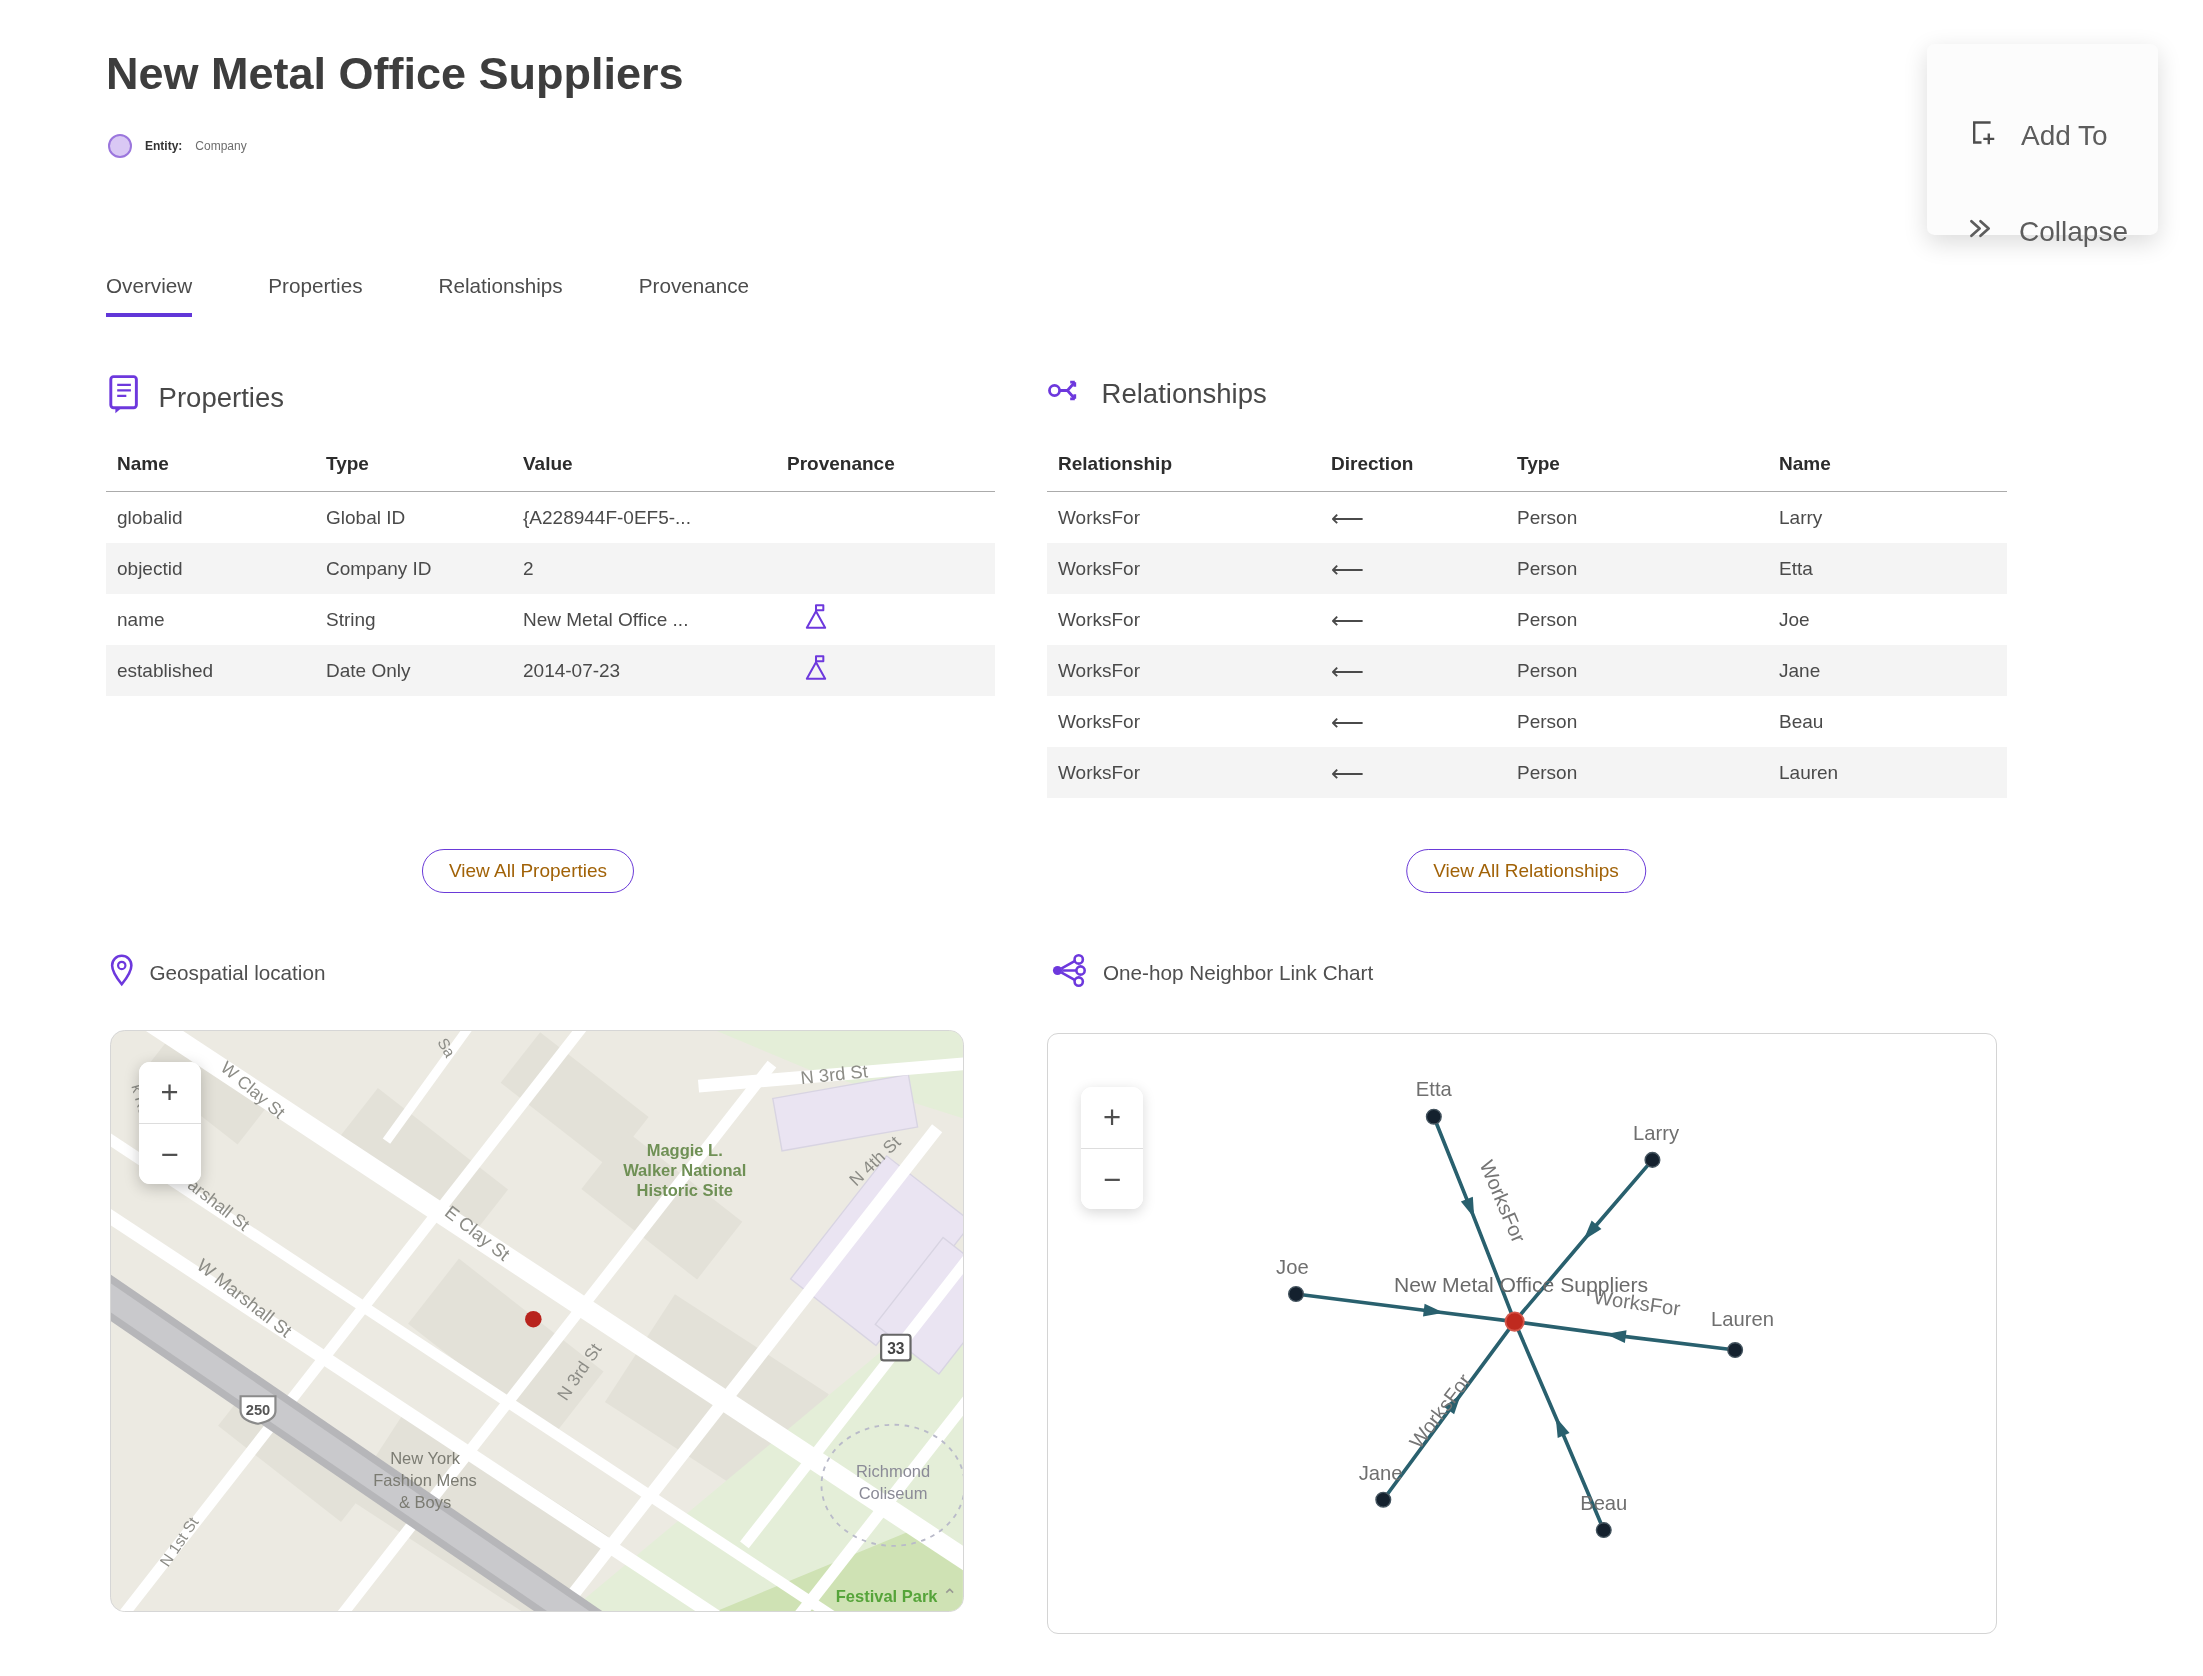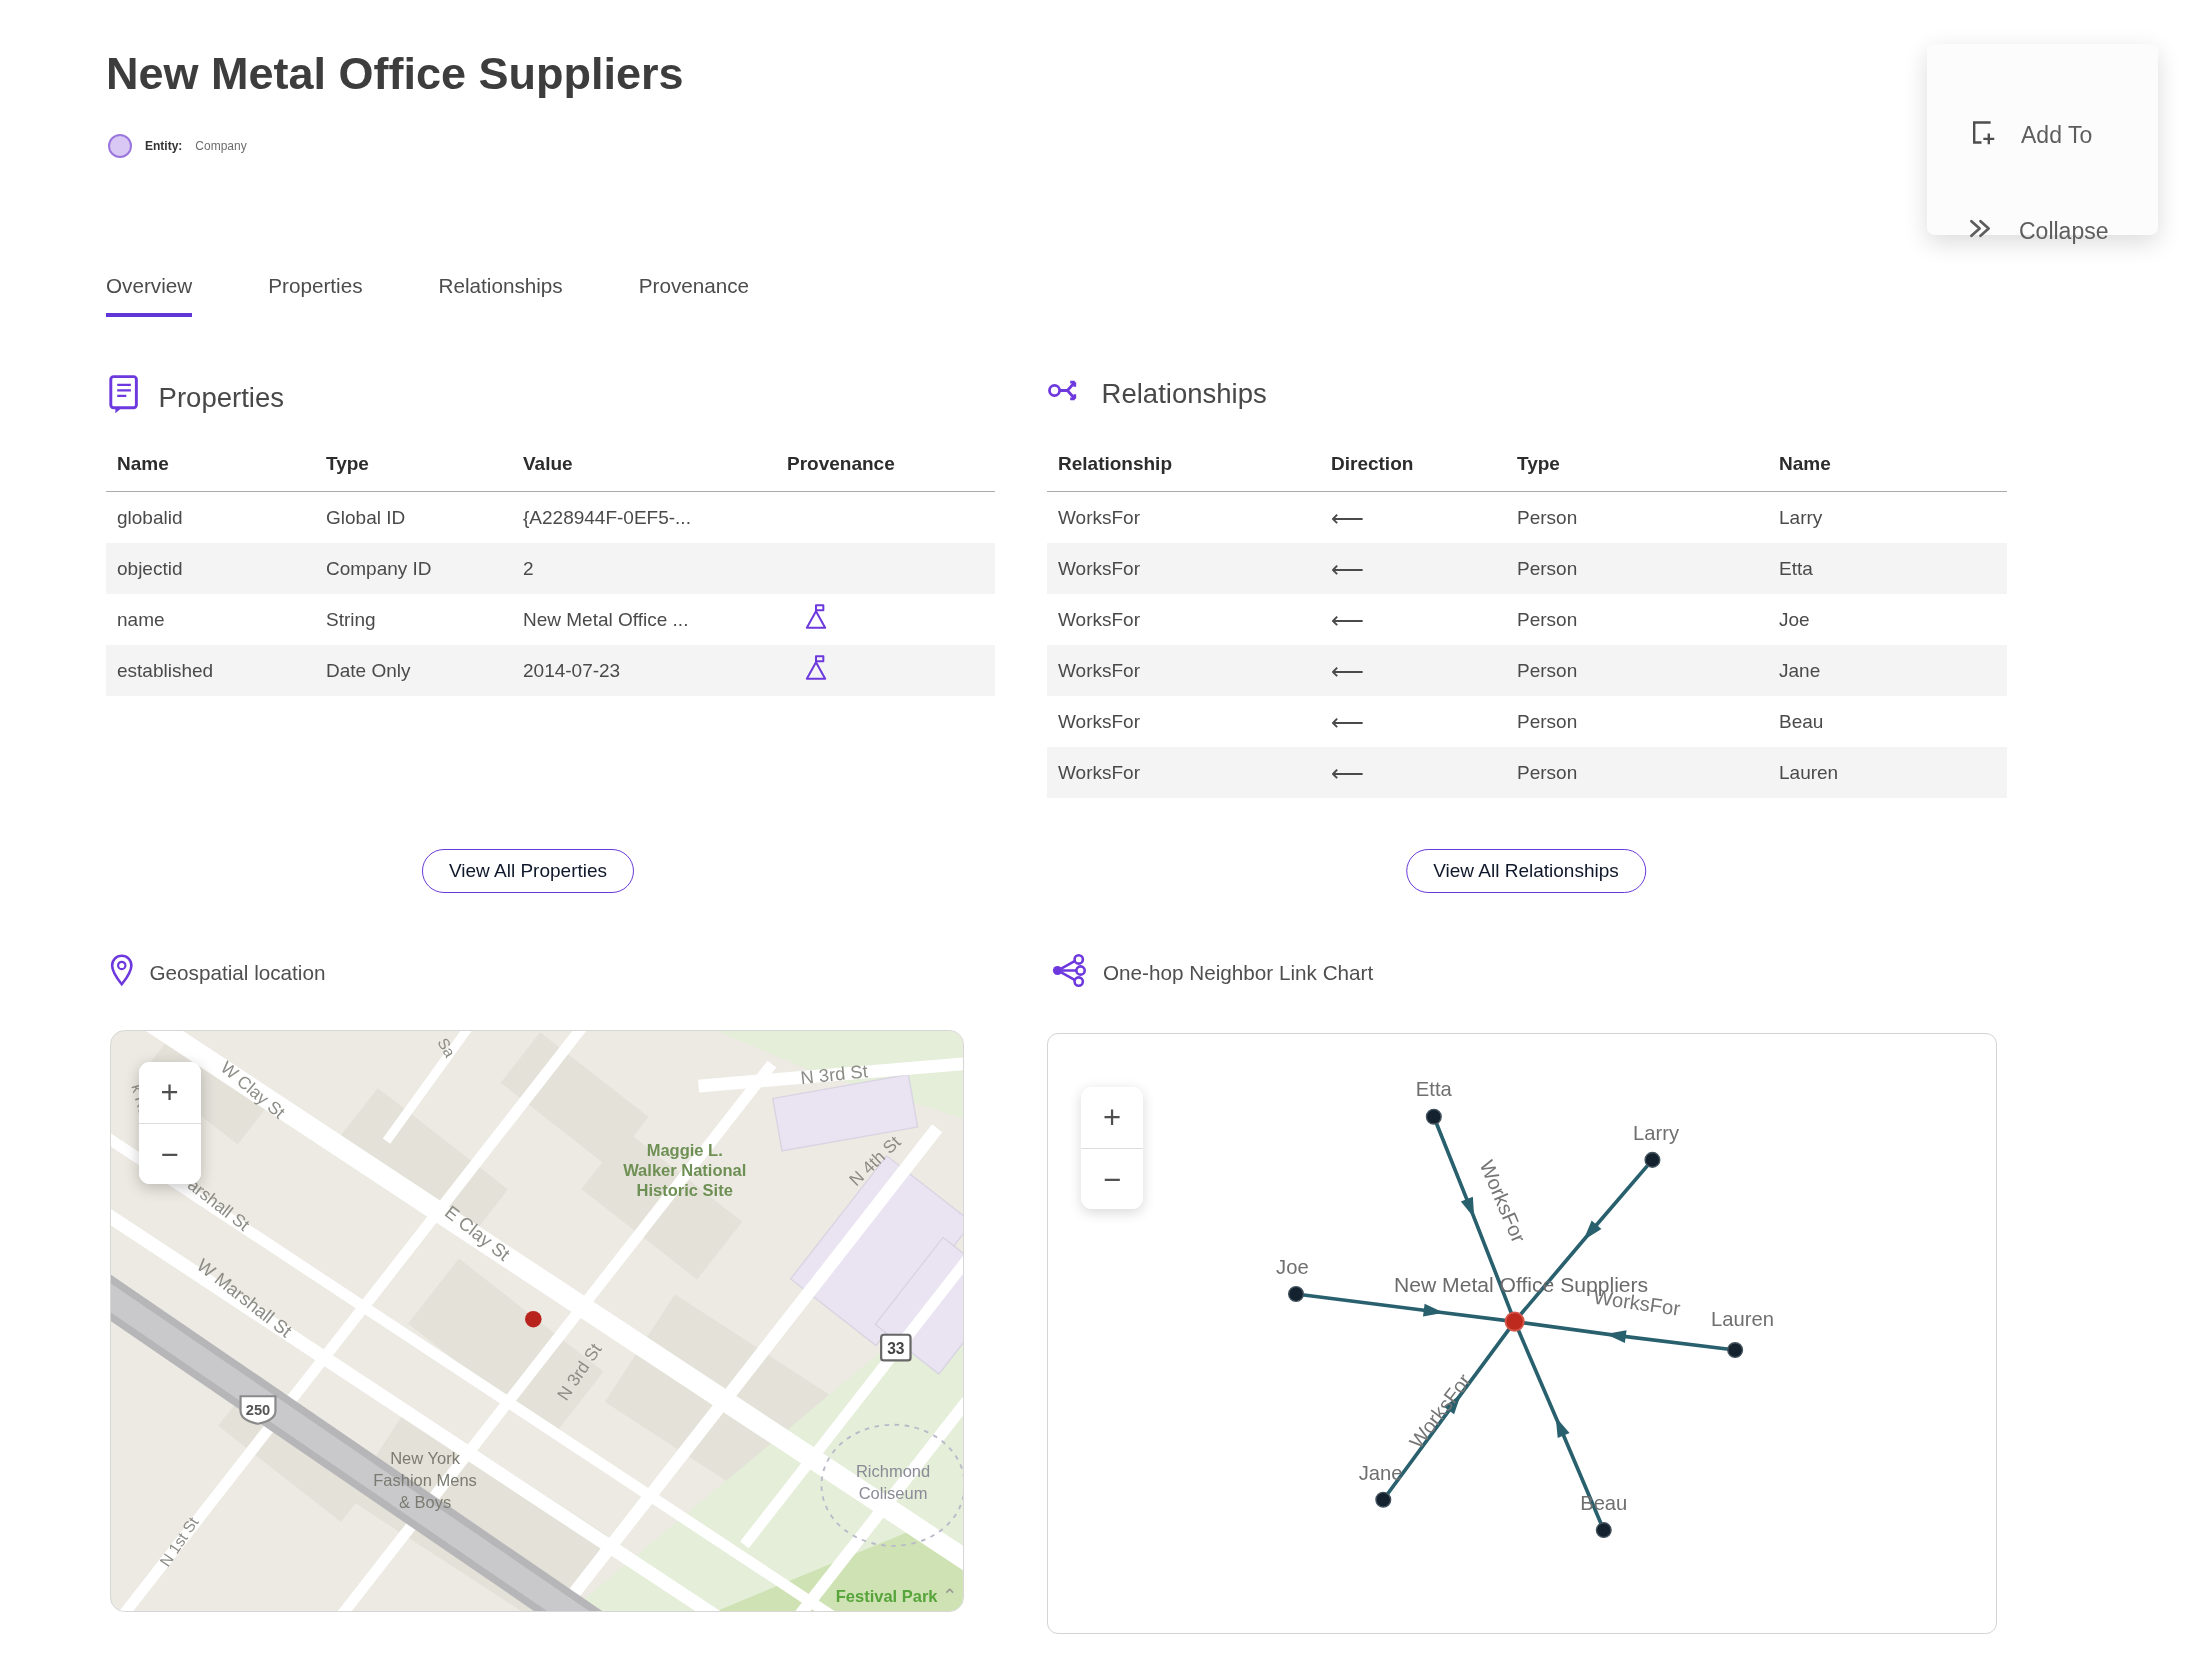--- a/index.html
+++ b/index.html
@@ -10,21 +10,21 @@
   .title{position:absolute;left:106px;top:48px;font-size:45px;font-weight:bold;color:#3d3d3d;}
   .entity-row{position:absolute;left:108px;top:134px;display:flex;align-items:center;gap:13px;font-size:12px;}
   .entity-dot{width:20px;height:20px;border-radius:50%;background:#d9c8f4;border:2.8px solid #9b76dd;}
   .entity-label{font-weight:bold;color:#333;}
   .entity-type{color:#6d6d6d;}
 
   
   .actions-card{position:absolute;left:1927px;top:44px;width:231px;height:191px;background:#fcfcfc;
                 border-radius:7.3px;box-shadow:0 7.3px 24px rgba(0,0,0,.14);}
   .action-row{position:absolute;left:39px;display:flex;align-items:center;gap:24px;color:#5d5d5d;
-              font-size:23px;cursor:pointer;height:37px;}
+              font-size:28px;cursor:pointer;height:37px;}
   .action-add{top:73px;}
   .action-collapse{top:169px;}
 
   
   .tabs{position:absolute;left:106px;top:274px;display:flex;gap:76px;font-size:20.7px;color:#4c4c4c;}
   .tab{padding-bottom:14.7px;cursor:pointer;}
   .tab.active{border-bottom:4.6px solid #6136d8;}
 
   
   .section-head{position:absolute;top:373px;display:flex;align-items:center;gap:15.6px;font-size:27.5px;color:#484848;}
@@ -38,21 +38,21 @@
   .data-table th{text-align:left;font-weight:bold;color:#2c2c2c;padding:5.5px 0 16.5px 11px;
                  border-bottom:1.8px solid #ababab;font-size:19px;}
   .data-table td{height:51px;padding:0 0 0 11px;color:#4a4a4a;vertical-align:middle;}
   .data-table tbody tr:nth-child(even){background:#f4f4f4;}
   .purple{color:#7a46e2;cursor:pointer;}
   .dir-cell{font-family:"DejaVu Sans","Liberation Sans",sans-serif;font-size:23px;color:#222;}
   .flag-wrap{margin-left:16.5px;display:inline-block;}
 
   
   .view-all{position:absolute;top:849px;height:44px;padding:0 26px;border:1.8px solid #6a3ad8;border-radius:24px;
-            background:#fff;color:#0f172a;font-size:19px;font-family:inherit;cursor:pointer;}
+            background:#fff;color:#a16207;font-size:19px;font-family:inherit;cursor:pointer;}
   .left-btn{left:528px;transform:translateX(-50%);}
   .right-btn{left:1526px;transform:translateX(-50%);}
 
   
   .subsection-head{position:absolute;top:953px;display:flex;align-items:center;gap:14px;font-size:20.7px;color:#4f4f4f;}
   .geo-head{left:108px;}
   .onehop-head{left:1050px;}
 
   
   .map-card{position:absolute;left:110px;top:1030px;width:852px;height:580px;border-radius:14.7px;overflow:hidden;

